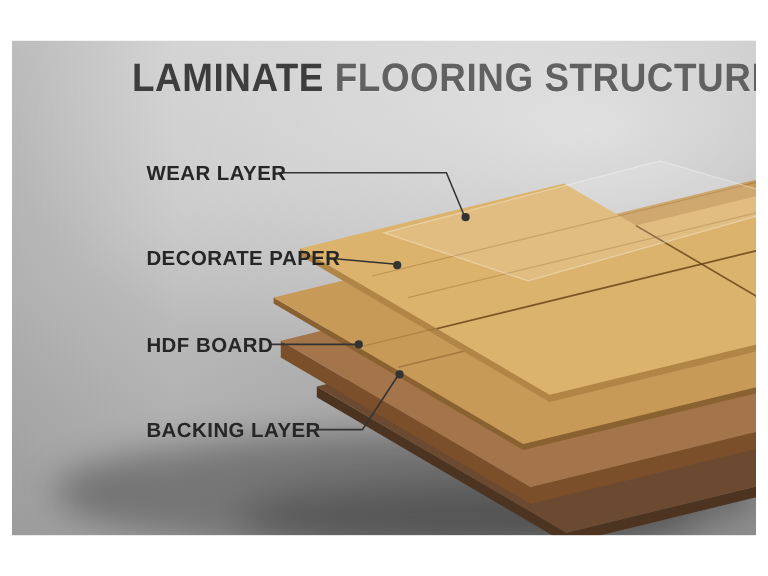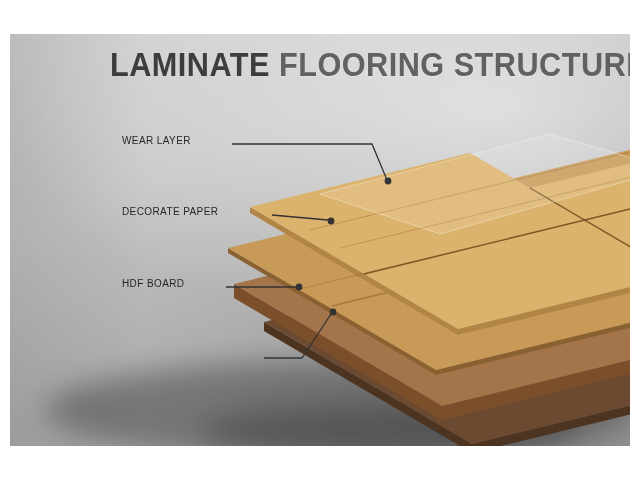--- a/index.html
+++ b/index.html
@@ -17,21 +17,21 @@
   .diagram{position:absolute;left:0;top:0;width:620px;height:412px;}
   .title{
     position:absolute;left:100px;top:12px;white-space:nowrap;
     font-size:33px;font-weight:bold;letter-spacing:0.5px;
     transform:scaleX(.93);transform-origin:left center;
   }
   .title .p1{color:#3d3d3d;}
   .title .p2{color:#616161;text-shadow:0 1px 0 rgba(255,255,255,0.25);}
   .layer-label{
     position:absolute;left:112px;white-space:nowrap;
-    font-size:10px;font-weight:normal;color:#262626;letter-spacing:.4px;
+    font-size:17px;font-weight:bold;color:#262626;letter-spacing:.4px;
   }
   .leader{fill:none;stroke-width:1.3px;}
   .seam{stroke:rgba(92,58,16,0.75);stroke-width:1.4px;}
   .grain{stroke:rgba(128,84,26,0.32);stroke-width:1px;}
 </style>
 </head>
 <body>
 
 <div class="page">
   <div class="scene">
@@ -82,15 +82,16 @@
     </svg>
 
     <div class="title">
       <span class="p1">LAMINATE</span>
       <span class="p2">FLOORING STRUCTURE</span>
     </div>
 
     <div class="layer-label" style="top:101px">WEAR LAYER</div>
     <div class="layer-label" style="top:244px">HDF BOARD</div>
     <div class="layer-label" style="top:172px">DECORATE PAPER</div>
+    <div class="layer-label" style="top:315px">BACKING LAYER</div>
 
   </div>
 </div>
 
 </body></html>

